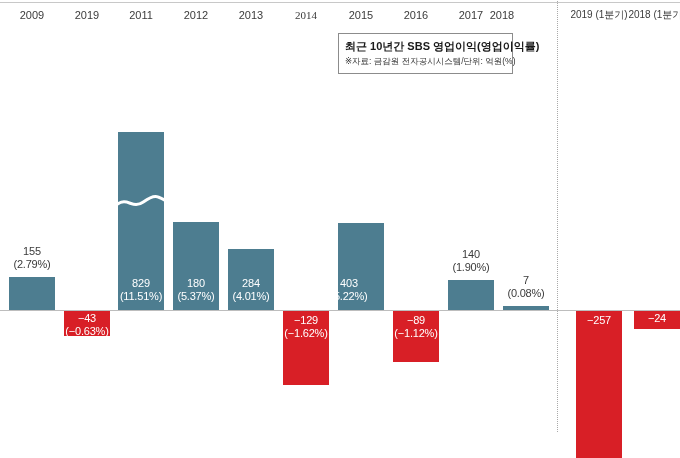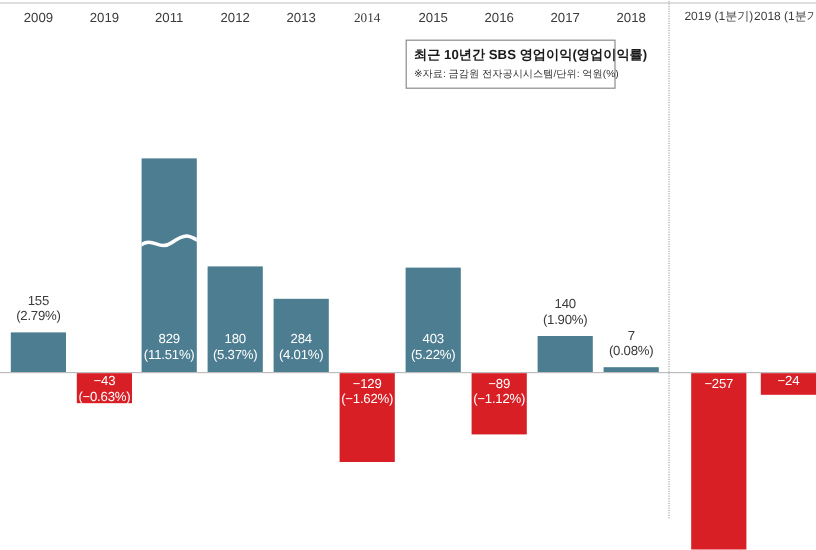--- a/index.html
+++ b/index.html
@@ -125,21 +125,21 @@
   <div class="header-row">
       <div class="cat-label" style="left: -10px; width: 84px;">2009</div>
       <div class="cat-label" style="left: 45px; width: 84px;">2019</div>
       <div class="cat-label" style="left: 99px; width: 84px;">2011</div>
       <div class="cat-label" style="left: 154px; width: 84px;">2012</div>
       <div class="cat-label" style="left: 209px; width: 84px;">2013</div>
       <div class="cat-label" style="left: 264px; width: 84px; font-family: Liberation Serif, serif;">2014</div>
       <div class="cat-label" style="left: 319px; width: 84px;">2015</div>
       <div class="cat-label" style="left: 374px; width: 84px;">2016</div>
       <div class="cat-label" style="left: 429px; width: 84px;">2017</div>
-      <div class="cat-label" style="left: 484px; width: 84px;">2018</div>
+      <div class="cat-label" style="left: 460px; width: 84px;">2018</div>
       <div class="cat-label small" style="left: 557px; width: 84px;">2019 (1분기)</div>
       <div class="cat-label small" style="left: 615px; width: 84px;">2018 (1분기)</div>
     </div>
 
   <div class="plot">
     <div class="baseline"></div>
     <div class="divider"></div>
   <div class="bar pos" style="left: 9px; width: 46px; height: 33.325px; top: 249.675px;"></div>
       <div class="bar-label outside" style="left: -13px; width: 90px; top: 217.675px;">
         <div>155</div>
@@ -164,21 +164,21 @@
       <div class="bar-label inside-pos" style="left: 206px; width: 90px; top: 250px;">
         <div>284</div>
         <div>(4.01%)</div>
       </div>
       <div class="bar neg" style="left: 283px; width: 46px; height: 74.046px; top: 284px;"></div>
       <div class="bar-label inside-neg" style="left: 261px; width: 90px; top: 287px;">
         <div>−129</div>
         <div>(−1.62%)</div>
       </div>
       <div class="bar pos" style="left: 338px; width: 46px; height: 86.645px; top: 196.355px;"></div>
-      <div class="bar-label inside-pos" style="left: 316px; width: 90px; top: 250px;">
+      <div class="bar-label inside-pos" style="left: 304px; width: 90px; top: 250px;">
         <div>403</div>
         <div>(5.22%)</div>
       </div>
       <div class="bar neg" style="left: 393px; width: 46px; height: 51.086px; top: 284px;"></div>
       <div class="bar-label inside-neg" style="left: 371px; width: 90px; top: 287px;">
         <div>−89</div>
         <div>(−1.12%)</div>
       </div>
       <div class="bar pos" style="left: 448px; width: 46px; height: 30.1px; top: 252.9px;"></div>
       <div class="bar-label outside" style="left: 426px; width: 90px; top: 220.9px;">

